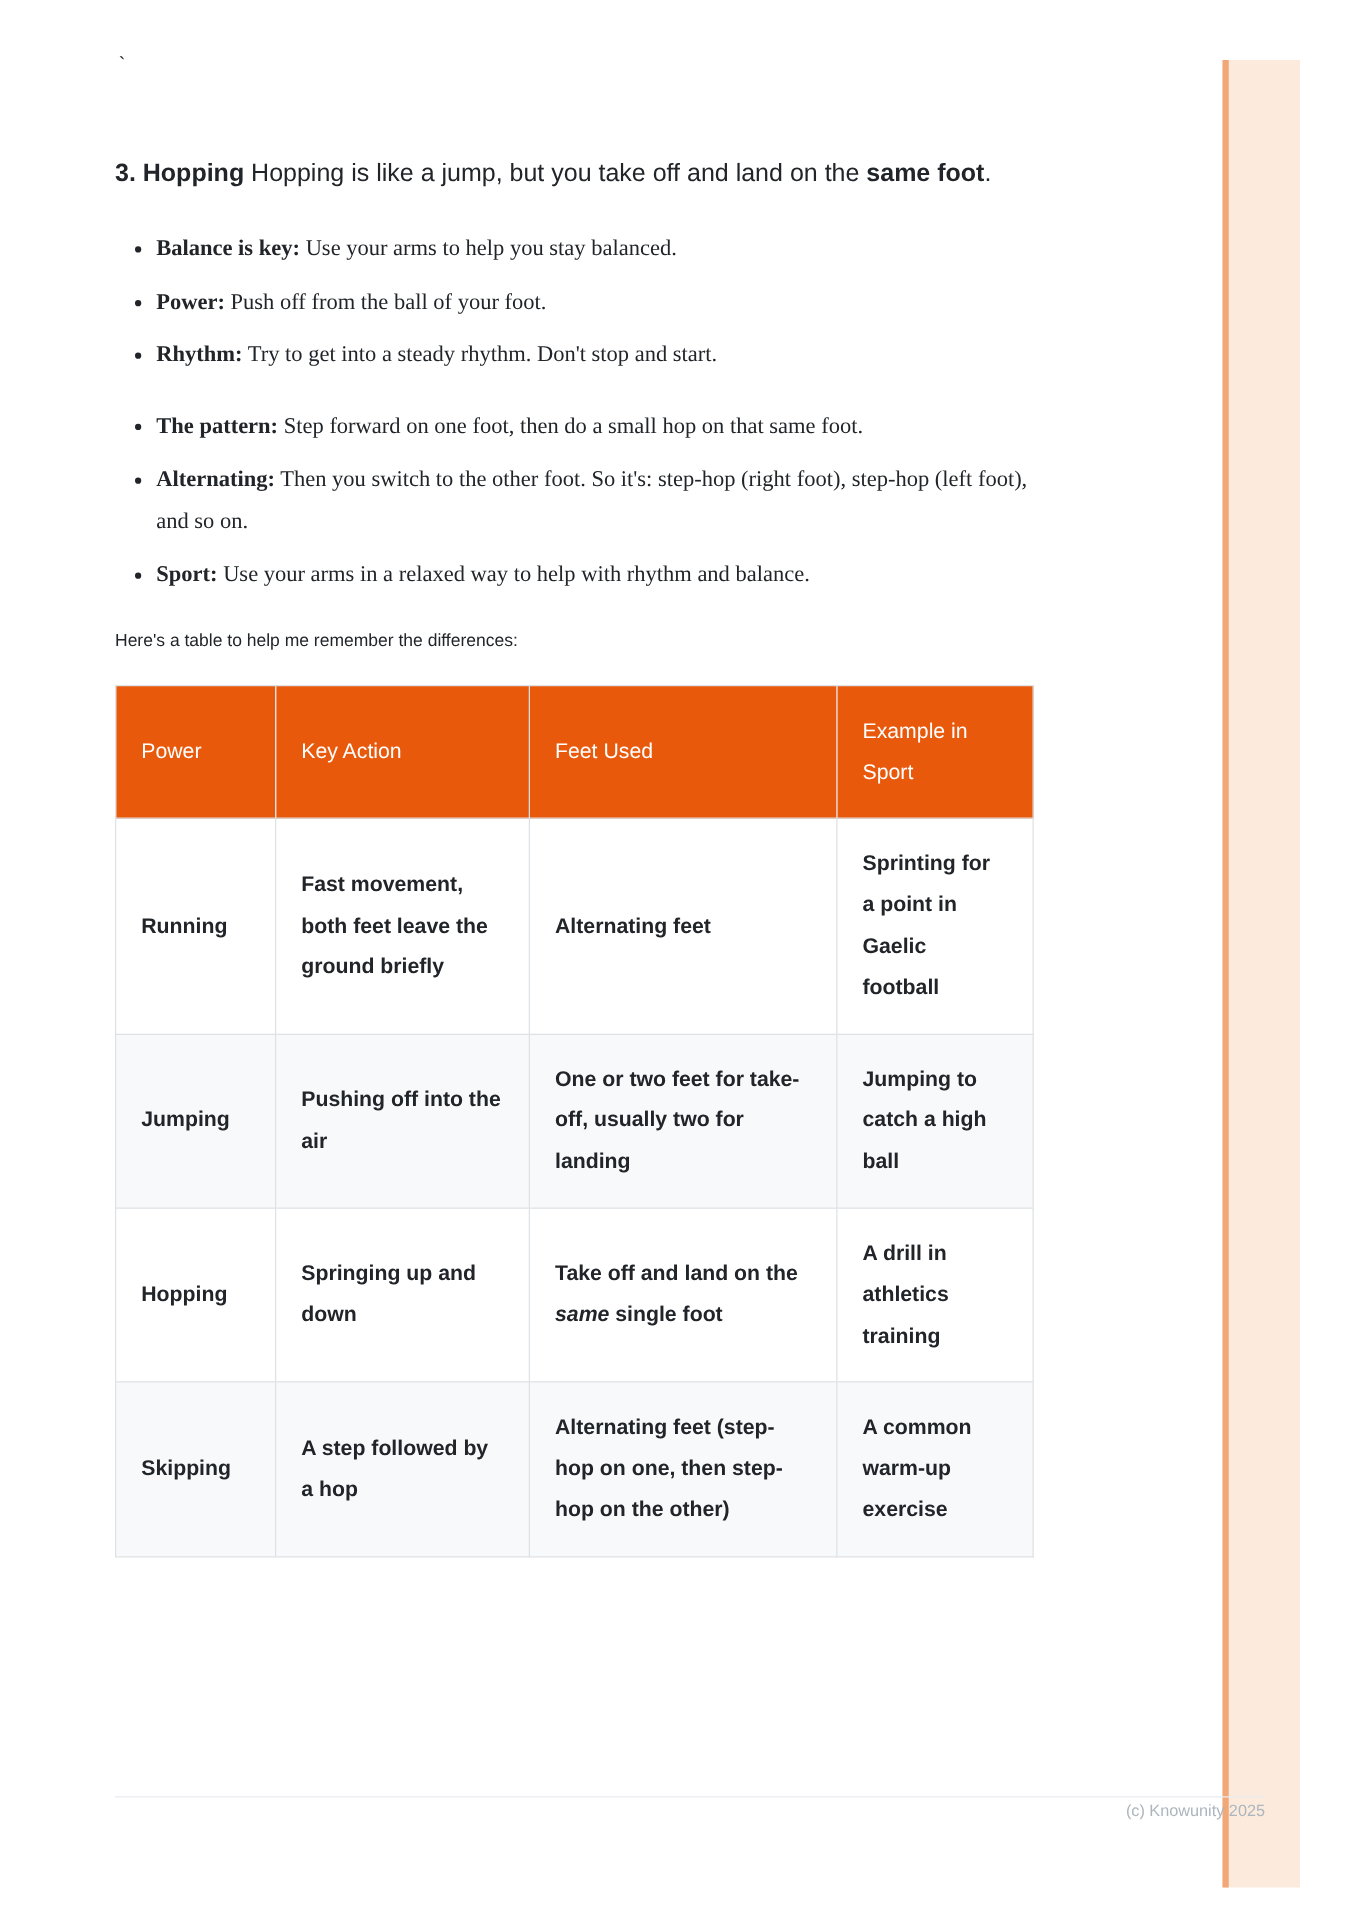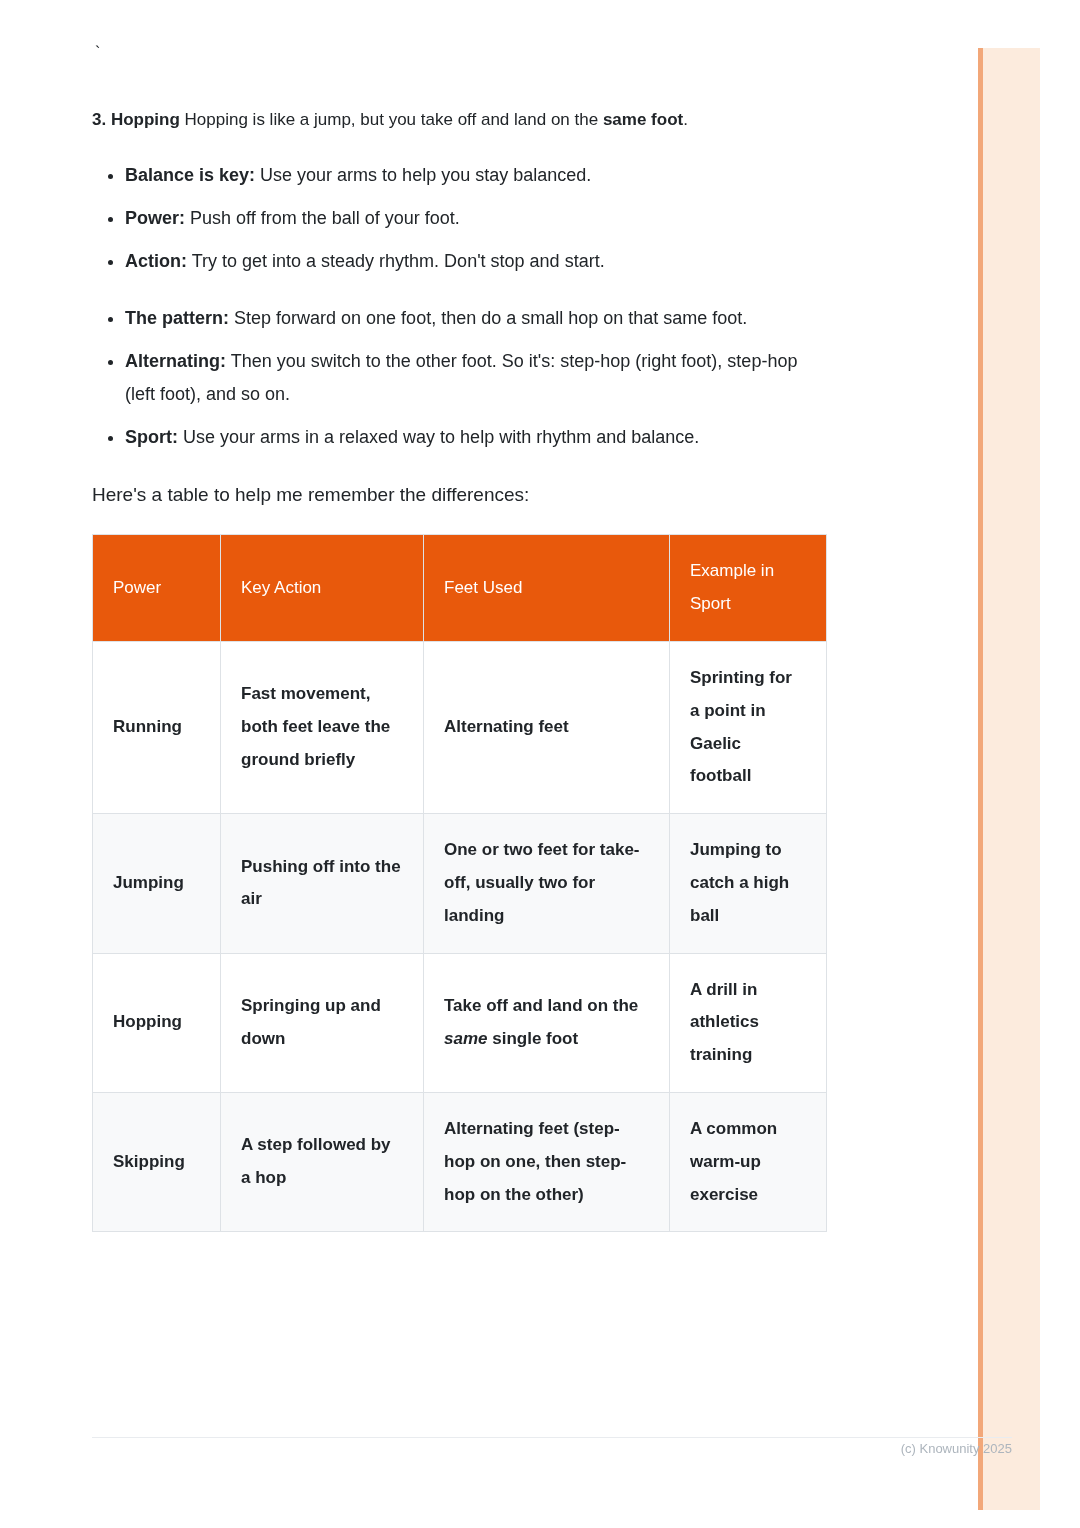--- a/index.html
+++ b/index.html
@@ -31,36 +31,37 @@
     color: var(--text, #212529);
   }
   .content {
     position: absolute;
     left: 92px;
     top: 104px;
     width: 734px;
     z-index: 1;
   }
   .para {
-    font-size: 17px;
+    font-size: 20px;
     line-height: 1.83;
     text-align: justify;
-    margin: 0 0 24px 0;
+    margin: 17px 0 24px 0;
   }
   .para strong, .bullets strong { font-weight: bold; }
   .bullets {
     list-style: disc;
     padding-left: 33px;
     margin: 0 0 24px 0;
     font-size: 18px;
     line-height: 1.83;
+    font-family: Liberation Serif, serif;
   }
   .bullets li { margin-bottom: 10px; }
   .table-intro {
-    font-size: 19px;
+    font-size: 14px;
     line-height: 1.83;
     text-align: left;
     margin: 0 0 22px 0;
   }
   table.skills {
     width: 100%;
     border-collapse: collapse;
     table-layout: fixed;
     font-size: 17px;
     line-height: 1.93;
@@ -115,21 +116,21 @@
 
   <span class="stray">`</span>
 
   <div class="content">
 
     <p class="para"><strong>3. Hopping</strong><span> Hopping is like a jump, but you take off and land on the </span><strong>same foot</strong><span>.</span></p>
 
     <ul class="bullets">
       <li><strong>Balance is key:</strong><span> Use your arms to help you stay balanced.</span></li>
       <li><strong>Power:</strong><span> Push off from the ball of your foot.</span></li>
-      <li><strong>Action:</strong><span> Try to get into a steady rhythm. Don't stop and start.</span></li>
+      <li><strong>Rhythm:</strong><span> Try to get into a steady rhythm. Don't stop and start.</span></li>
     </ul>
 
 
     <ul class="bullets">
       <li><strong>The pattern:</strong><span> Step forward on one foot, then do a small hop on that same foot.</span></li>
       <li><strong>Alternating:</strong><span> Then you switch to the other foot. So it's: step-hop (right foot), step-hop (left foot), and so on.</span></li>
       <li><strong>Sport:</strong><span> Use your arms in a relaxed way to help with rhythm and balance.</span></li>
     </ul>
 
     <p class="para table-intro">Here's a table to help me remember the differences:</p>

